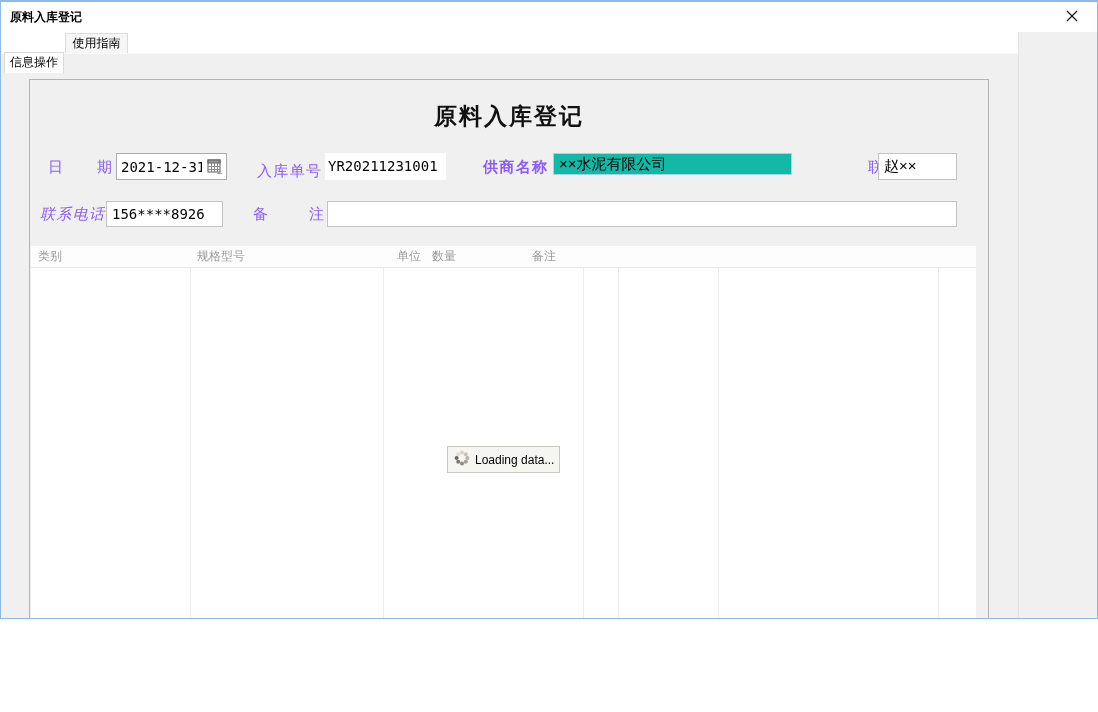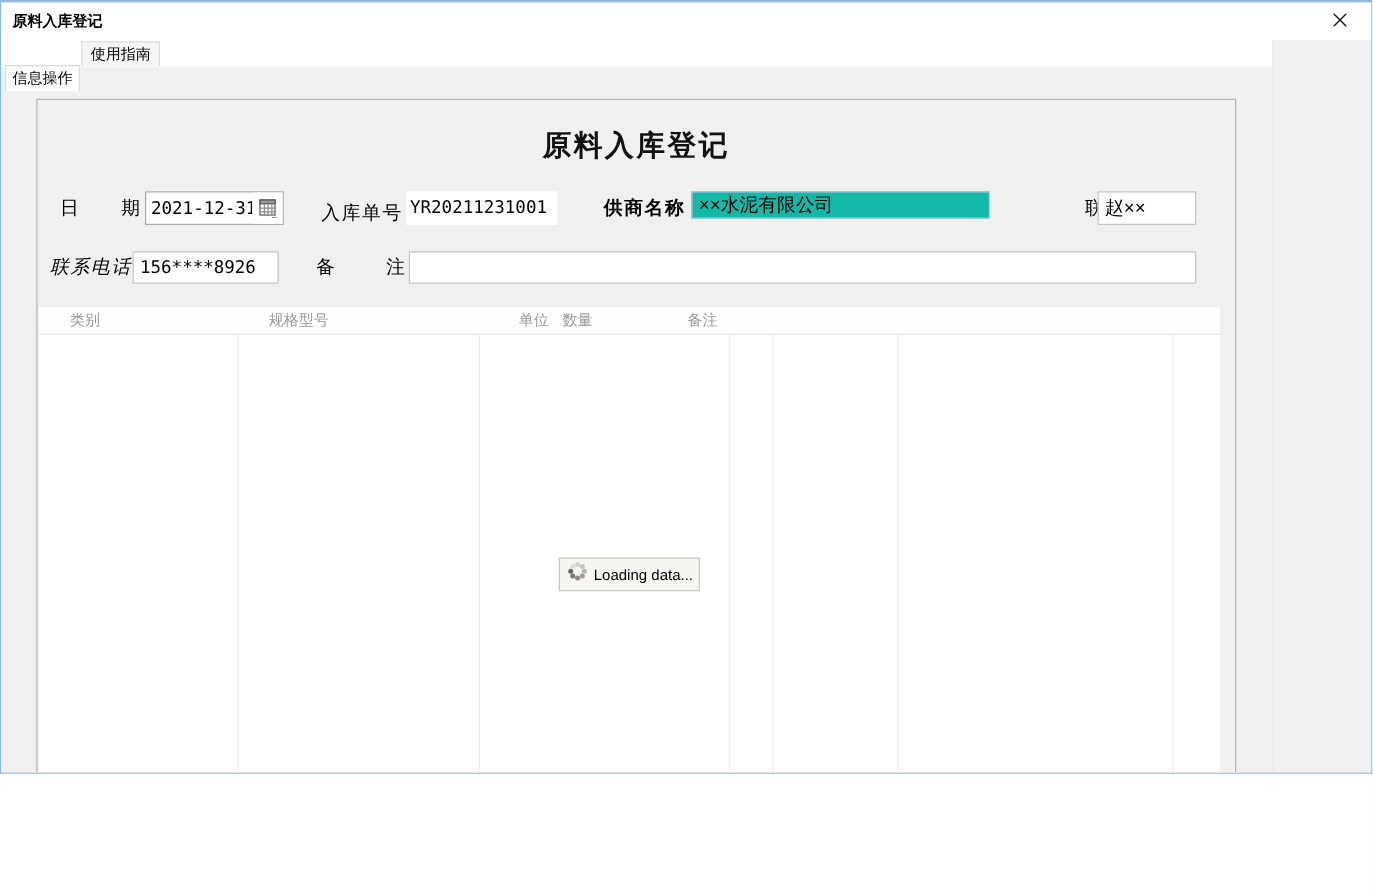--- a/index.html
+++ b/index.html
@@ -14,37 +14,37 @@
   .tabstrip{position:absolute;left:0;top:30px;height:21px;right:81px;background:#ffffff;}
   .tab{position:absolute;font-size:12px;text-align:center;color:#000;box-sizing:border-box;cursor:pointer;}
   .tab-active{left:3px;top:0;width:60px;height:21px;background:#fff;border:1px solid #d9d9d9;border-bottom:none;line-height:19px;z-index:2;margin-top:20px;}
   .tab-idle{left:64px;top:1px;width:63px;height:20px;background:#f6f6f6;border:1px solid #dcdcdc;border-bottom:none;line-height:18px;}
   .right-region{position:absolute;left:1017px;top:30px;right:0;bottom:0;background:#F0F0F0;border-left:1px solid #e3e3e3;}
   .content{position:absolute;left:0;top:51px;width:1017px;bottom:0;background:#F0F0F0;border-top:1px solid #fafafa;overflow:hidden;}
   .panel{position:absolute;left:28px;top:25px;width:958px;height:600px;border:1px solid #b3b3b3;
          background:#F0F0F0;box-sizing:content-box;}
   .form-title{position:absolute;left:0;top:21px;width:100%;text-align:center;
               font-family:"Liberation Serif",serif;font-weight:bold;font-size:23px;letter-spacing:2px;color:#111;}
-  .flabel{position:absolute;font-size:15px;color:#000000;height:27px;line-height:27px;}
+  .flabel{position:absolute;font-size:15px;color:#8b5cf6;height:27px;line-height:27px;}
   .jl{display:inline-block;text-align:justify;text-align-last:justify;}
   .tbox{position:absolute;box-sizing:border-box;background:#fff;border:1px solid #c3c3c3;
         font-size:14px;padding:0 5px;outline:none;}
   .mono{font-family:"DejaVu Sans Mono",monospace;}
   .datebox{position:absolute;left:86px;top:73px;width:111px;height:27px;background:#fff;
            border:1px solid #ababab;box-sizing:border-box;display:flex;align-items:center;}
   .date-input{flex:1;border:none;outline:none;padding:0 0 0 4px;font-size:14px;width:70px;
               font-family:"DejaVu Sans Mono",monospace;background:transparent;}
   .cal-btn{width:24px;height:25px;border:none;background:#fff;display:flex;align-items:center;justify-content:center;
            cursor:pointer;position:relative;padding:0;}
   .cal-btn svg{display:block;}
   .orderbox{position:absolute;left:295px;top:73px;width:121px;height:27px;background:#fff;
             font-size:14px;line-height:27px;padding-left:3px;box-sizing:border-box;color:#000;}
   .table{position:absolute;left:1px;top:166px;width:945px;height:372px;background:#fff;overflow:hidden;}
   .thead{position:absolute;left:0;top:0;right:0;height:21px;background:#fdfdfd;border-bottom:1px solid #e6e6e6;
-         display:flex;font-size:12px;color:#9a9a9a;padding-left:18px;}
+         display:flex;font-size:12px;color:#9a9a9a;}
   .th{box-sizing:border-box;padding-left:7px;line-height:21px;overflow:hidden;white-space:nowrap;cursor:pointer;}
   .vline{position:absolute;top:0;bottom:0;width:1px;background:#ededed;}
   .loadbox{position:absolute;left:416px;top:200px;width:113px;height:27px;background:#f5f5f1;
            border:1px solid #c9c9c4;display:flex;align-items:center;padding-left:6px;box-sizing:border-box;}
   .loadtext{font-size:12px;color:#000000;margin-left:5px;white-space:nowrap;}
 </style>
 </head>
 <body>
 
 <div class="window">

